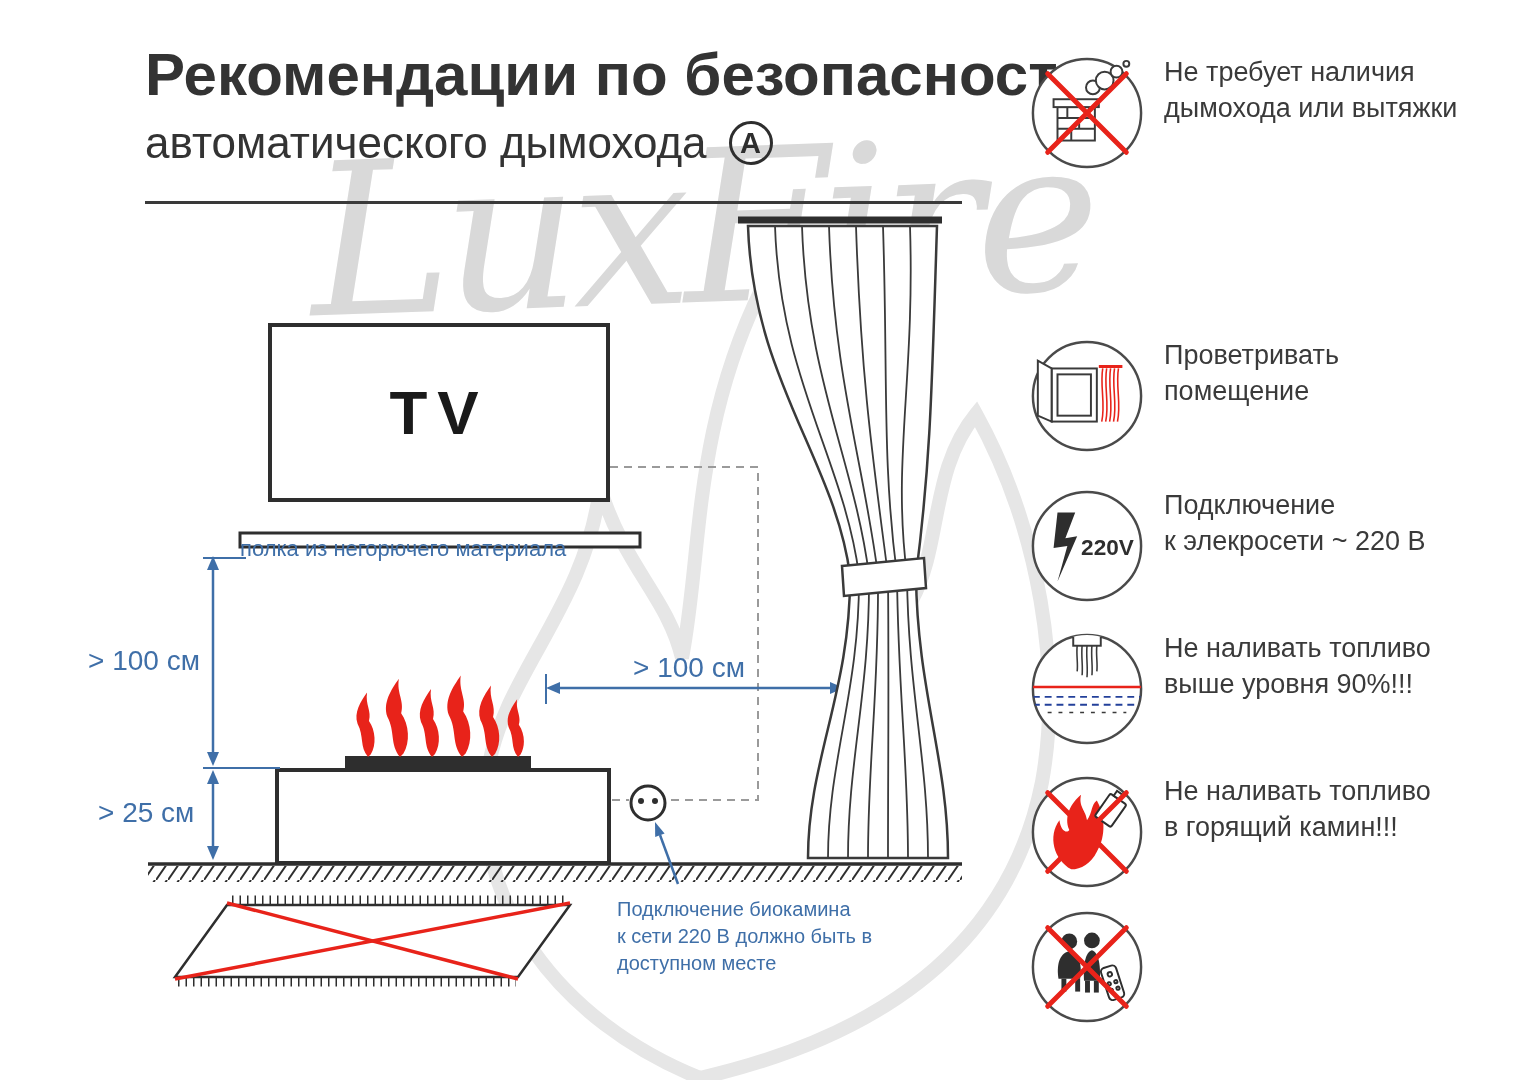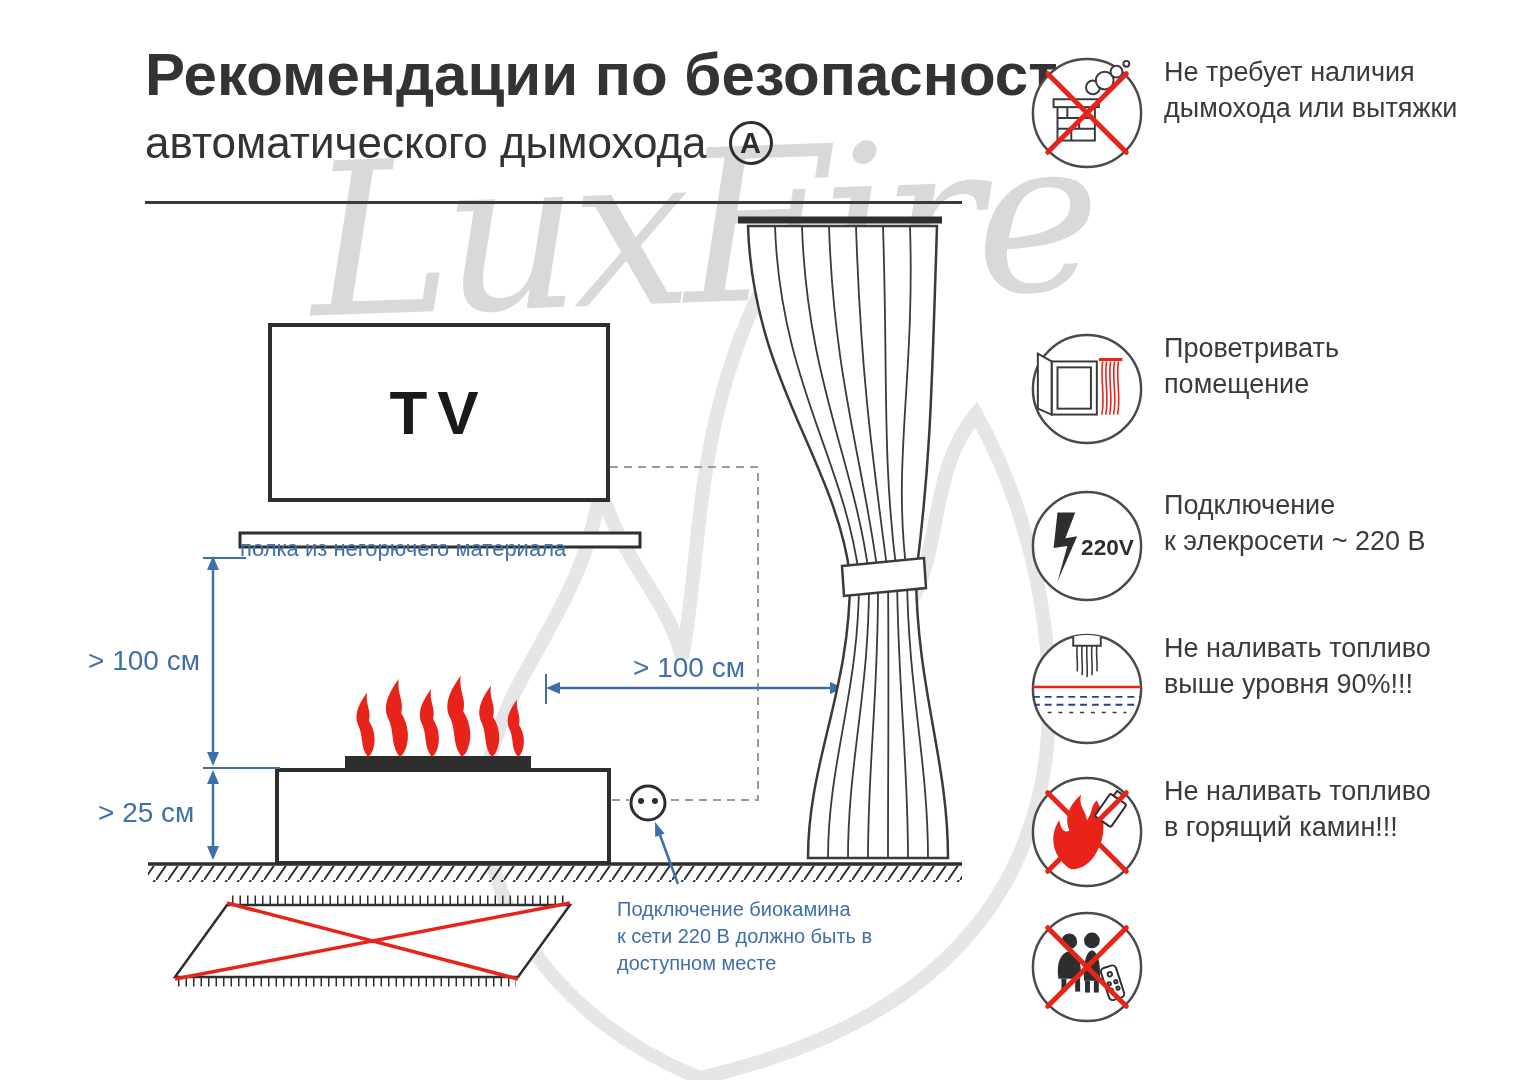--- a/index.html
+++ b/index.html
@@ -182,21 +182,21 @@
       <g stroke="#e8231a" stroke-width="5" stroke-linecap="round">
         <line x1="-40" y1="-40" x2="40" y2="40"></line>
         <line x1="-40" y1="40" x2="40" y2="-40"></line>
       </g>
     </svg>
     <div class="safety-label ml">Не требует наличия
 дымохода или вытяжки</div>
   </div>
 
 
-  <div class="safety-row" style="top:330px">
+  <div class="safety-row" style="top:337px">
     <svg width="118" height="118" viewBox="-60 -60 120 120">
       <circle r="55" fill="#fff" stroke="#4a4a4a" stroke-width="2.5"></circle>
       <g stroke="#3a3a3a" stroke-width="2" fill="#fff">
         <rect x="-36" y="-28" width="46" height="54"></rect>
         <rect x="-30" y="-22" width="34" height="42"></rect>
         <polygon points="-36,-28 -50,-36 -50,20 -36,26"></polygon>
       </g>
       <g stroke="#e8231a" stroke-width="1.6" fill="none">
         <line x1="12" y1="-30" x2="36" y2="-30" stroke-width="3"></line>
         <path d="M16,-28 C13,-10 19,8 15,26"></path>

